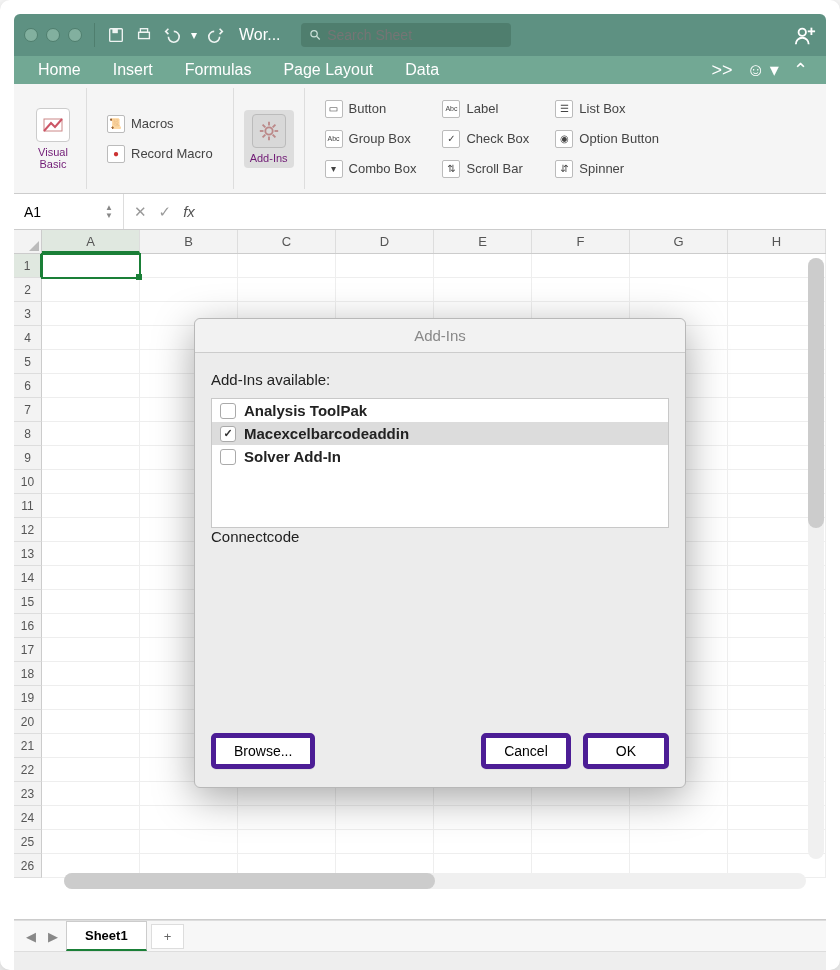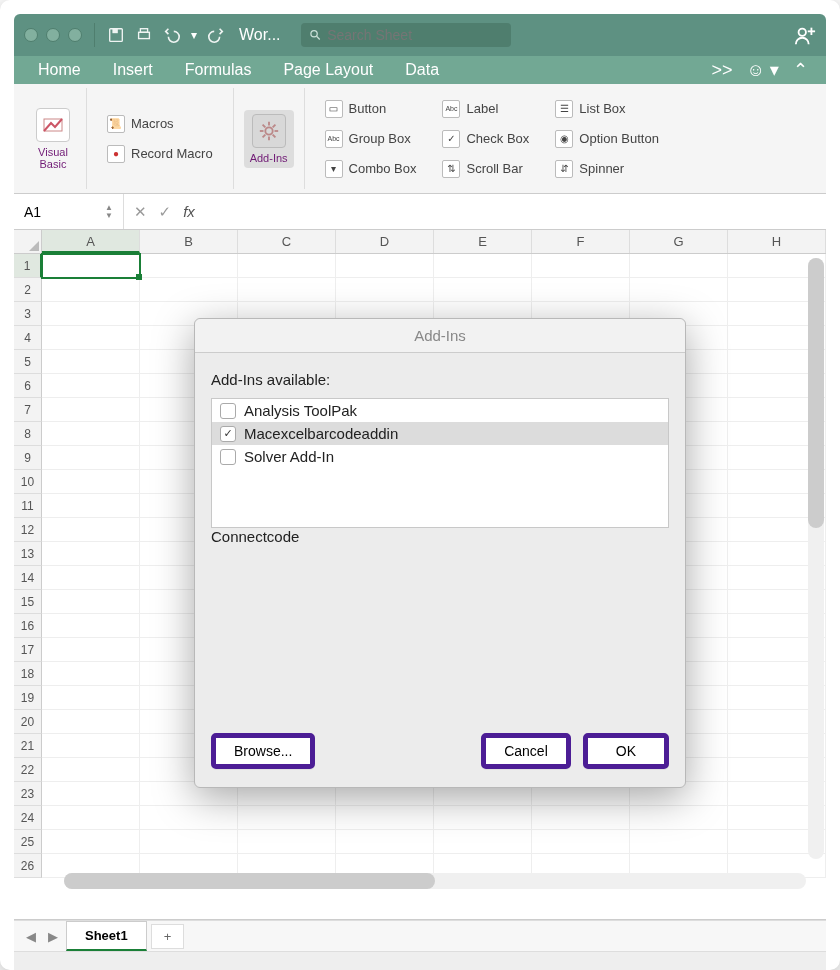--- a/index.html
+++ b/index.html
@@ -58,21 +58,21 @@
 .sheetbar .nav { color:#888; padding:0 4px; cursor:pointer; }
 .sheetbar .sheet { padding:6px 18px; background:#fff; border:1px solid #ccc; border-bottom:2px solid #1a7f37; font-weight:600; cursor:pointer; }
 .sheetbar .add { padding:4px 12px; color:#666; cursor:pointer; border:1px solid #ddd; background:#fff; }
 
 .status { height:38px; background:#eee; display:flex; align-items:center; padding:0 12px; font-size:13px; color:#555; gap:14px; border-bottom-left-radius:6px; border-bottom-right-radius:6px; }
 
 
 .dialog { position:absolute; left:180px; top:304px; width:492px; height:470px; background:#ececec; border:1px solid #b8b8b8; border-radius:6px; box-shadow: 0 10px 40px rgba(0,0,0,.35); display:flex; flex-direction:column; }
 .dialog .dt { height:34px; border-bottom:1px solid #ccc; display:flex; align-items:center; justify-content:center; color:#888; font-size:15px; background:#f2f2f2; border-top-left-radius:6px; border-top-right-radius:6px; }
 .dialog .body { flex:1; padding:18px 16px; font-size:15px; color:#222; display:flex; flex-direction:column; }
-.dialog .list { margin-top:10px; background:#fff; border:1px solid #c8c8c8; height:130px; overflow:hidden; }
+.dialog .list { margin-top:10px; background:#fff; border:1px solid #c8c8c8; height:130px; overflow:hidden;font-weight:bold; }
 .dialog .li { display:flex; align-items:center; gap:8px; padding:3px 8px; font-size:15px; }
 .dialog .li.sel { background:#dcdcdc; }
 .dialog .cb { width:16px; height:16px; border:1px solid #aaa; border-radius:3px; background:#fff; display:flex; align-items:center; justify-content:center; font-size:11px; color:#333; }
 .dialog .desc { }
 .dialog .btns { display:flex; gap:12px; margin-top:auto; }
 .dialog .btn { background:#fff; border:5px solid #4c1d95; border-radius:5px; padding:5px 18px; font-size:14px; cursor:pointer; box-shadow: 0 1px 0 rgba(0,0,0,.05); }
 .dialog .btns .spacer { flex:1; }
 .dialog .btn.ok { padding:5px 28px; }
 
 svg { display:block; }

